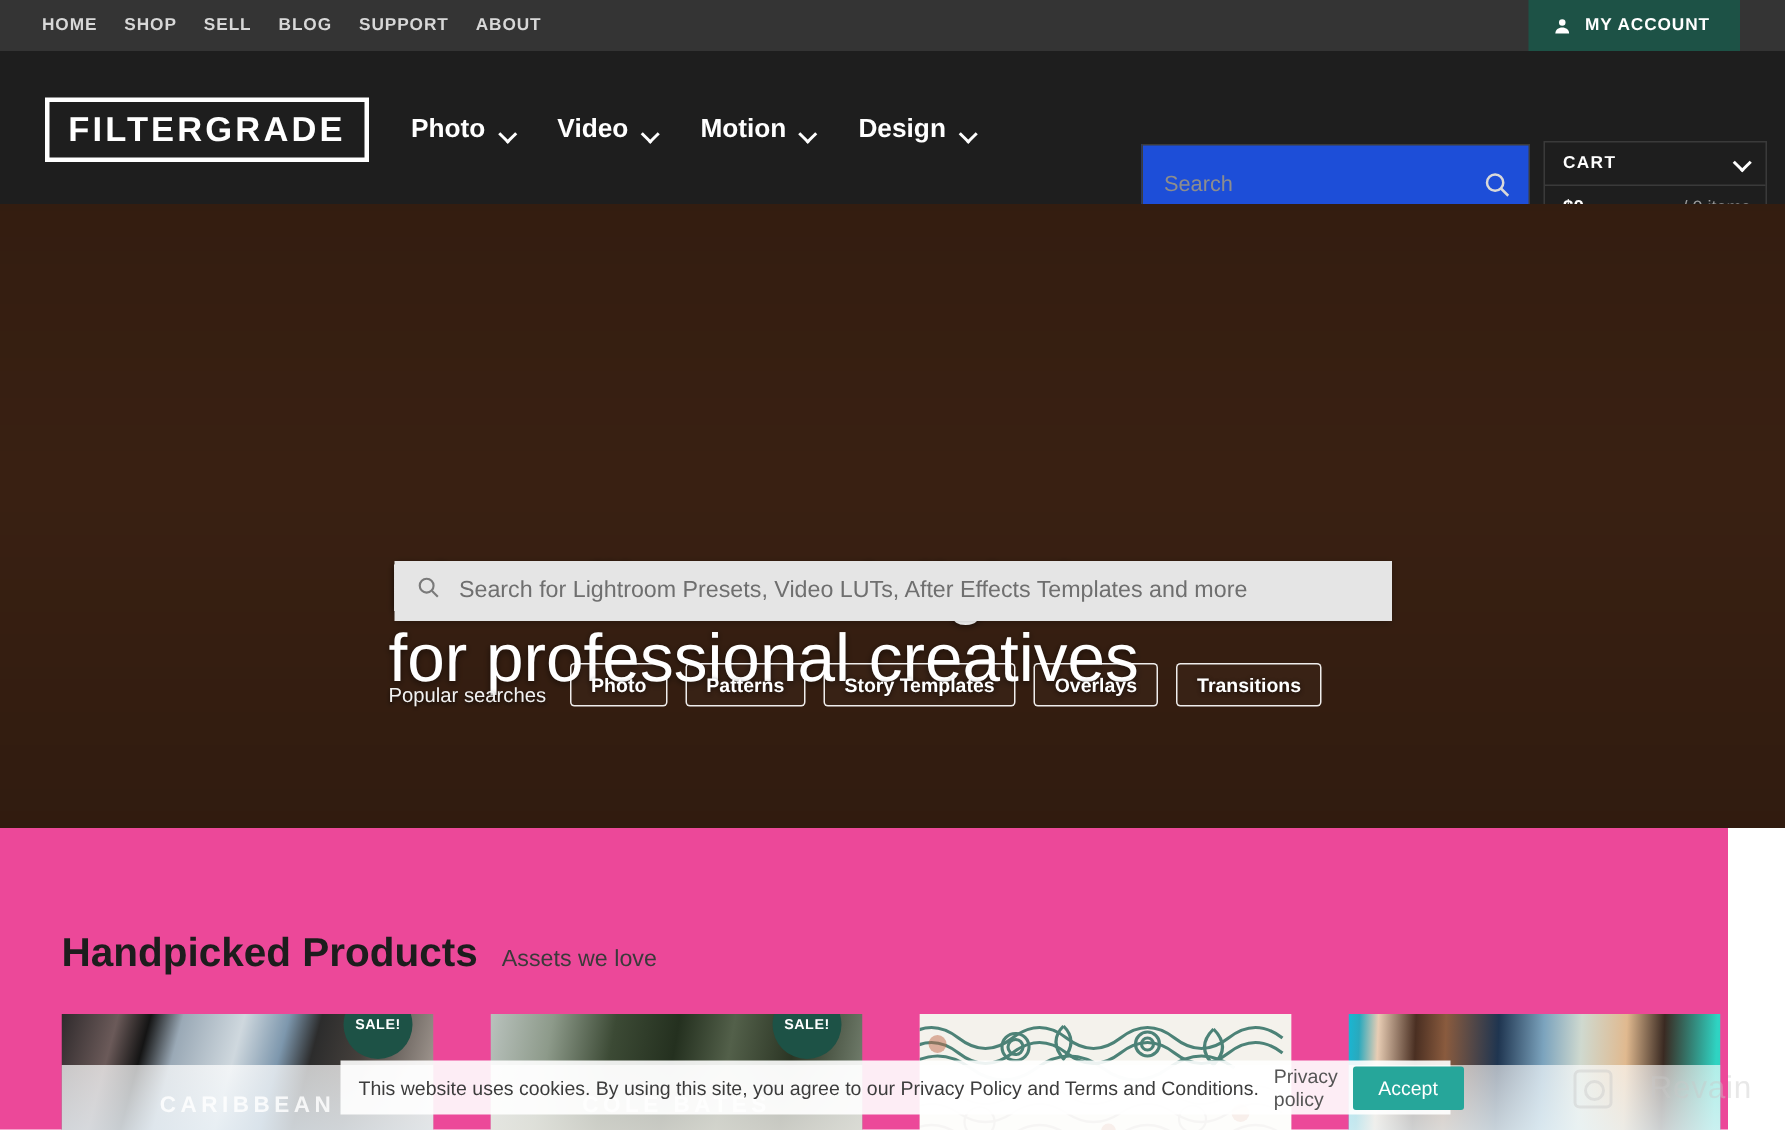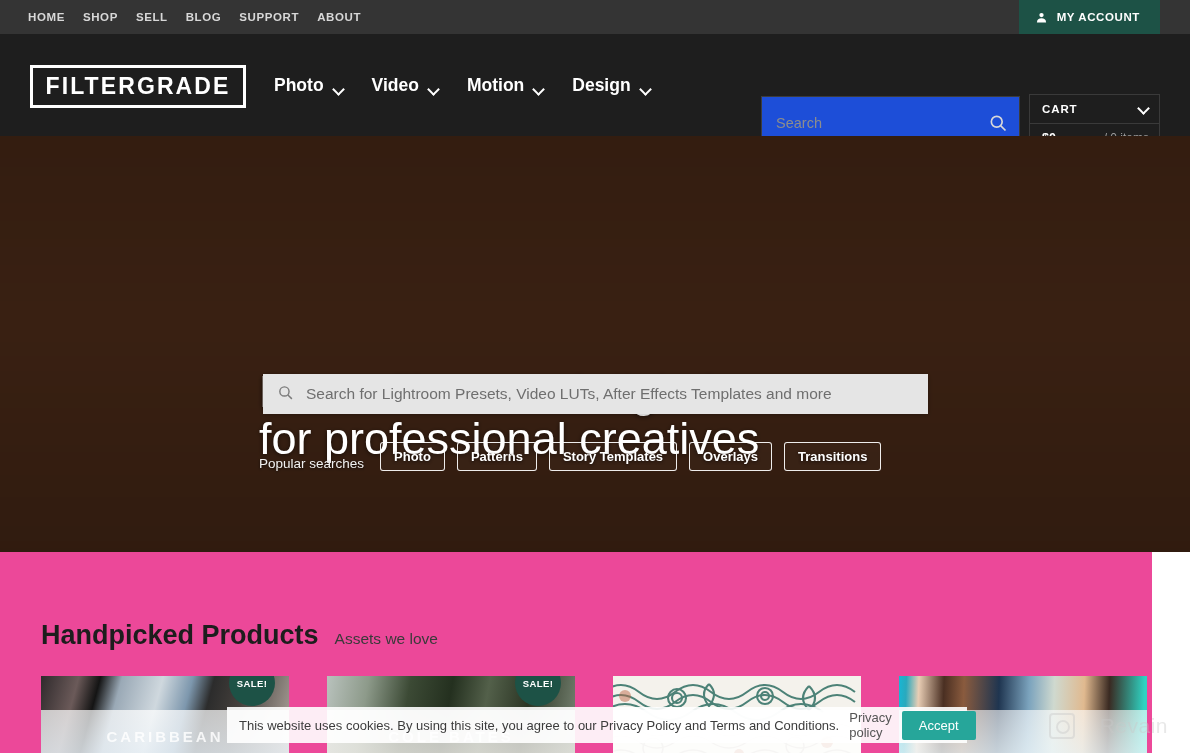--- a/index.html
+++ b/index.html
@@ -66,21 +66,21 @@
   .hsearch input {
     flex: 1; height: 100%; background: transparent; border: none; outline: none;
     color: #e6e6e6; font-size: 14.5px; padding: 0 14px;
     font-family: "Liberation Sans", sans-serif;
   }
   .hsearch input::placeholder { color: #8d8d8d; }
   .hsearch .mag { width: 42px; display: flex; align-items: center; justify-content: center; cursor: pointer; }
   .hsearch .mag svg { width: 20px; height: 20px; stroke: #d9d9d9; fill: none; stroke-width: 2; }
 
   .cart {
-    position: absolute; left: 1029px; top: 60px; width: 131px; height: 58px;
+    position: absolute; left: 1029px; top: 60px; width: 149px; height: 58px;
     border: 1px solid #3a3a3a; background: #1e1e1e;
   }
   .cart-top {
     height: 29px; display: flex; align-items: center; justify-content: space-between;
     padding: 0 10px 0 12px; border-bottom: 1px solid #3a3a3a; cursor: pointer;
   }
   .cart-top .lbl { color: #fff; font-size: 11.5px; font-weight: bold; letter-spacing: .9px; }
   .cart-top .chev { color: #fff; }
   .cart-bot {
     height: 28px; display: flex; align-items: center; justify-content: space-between;

